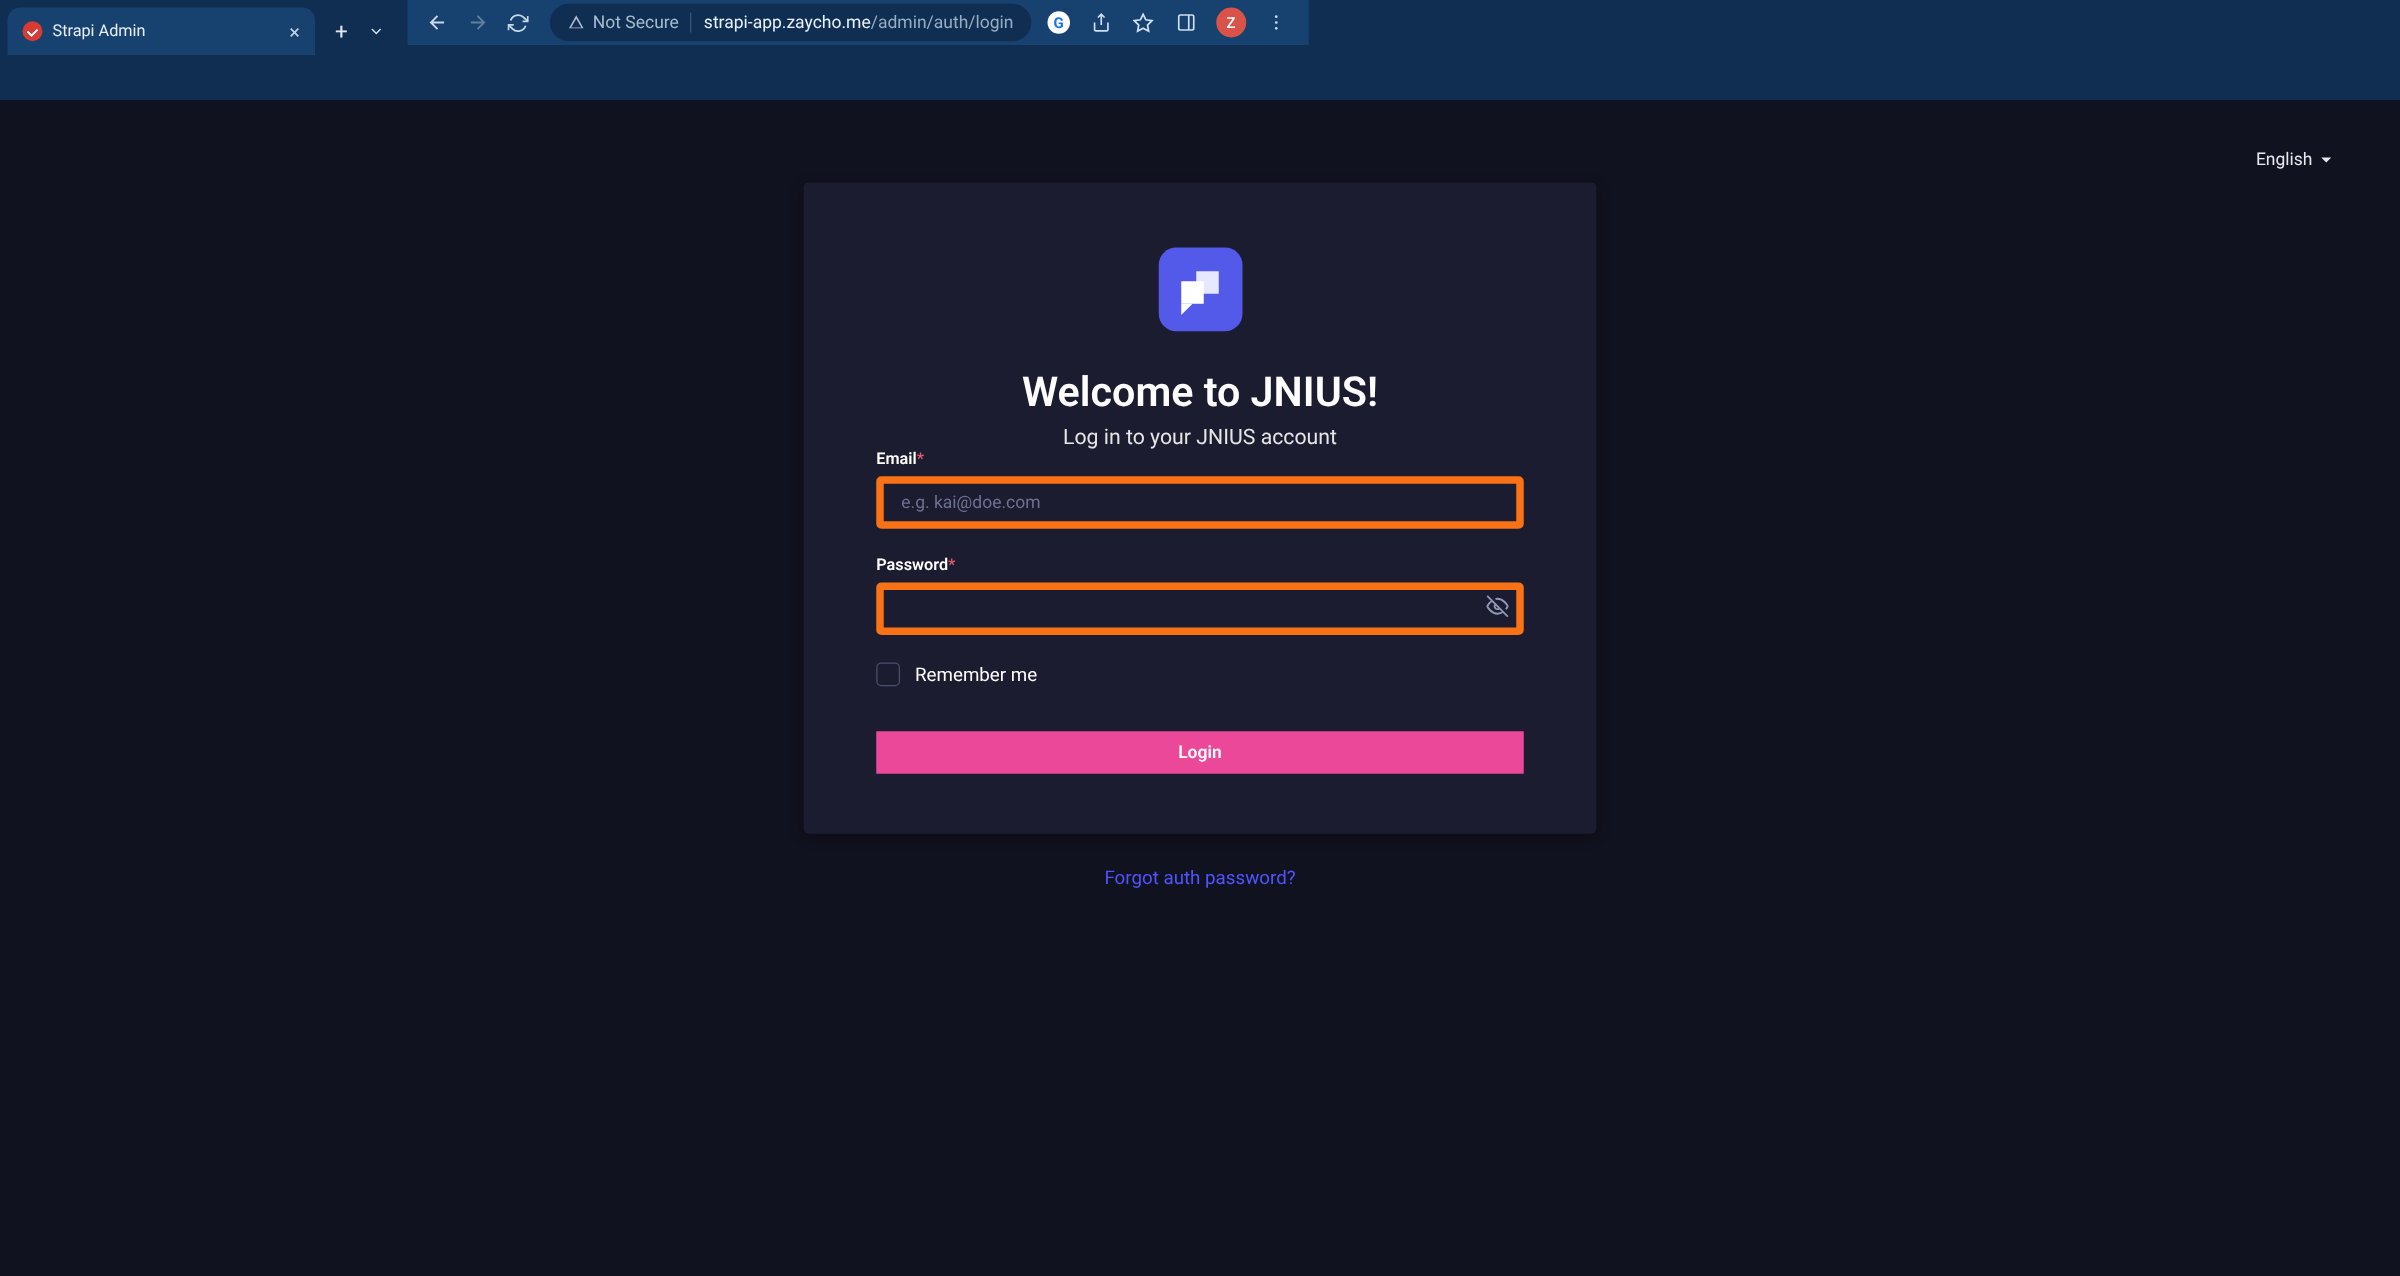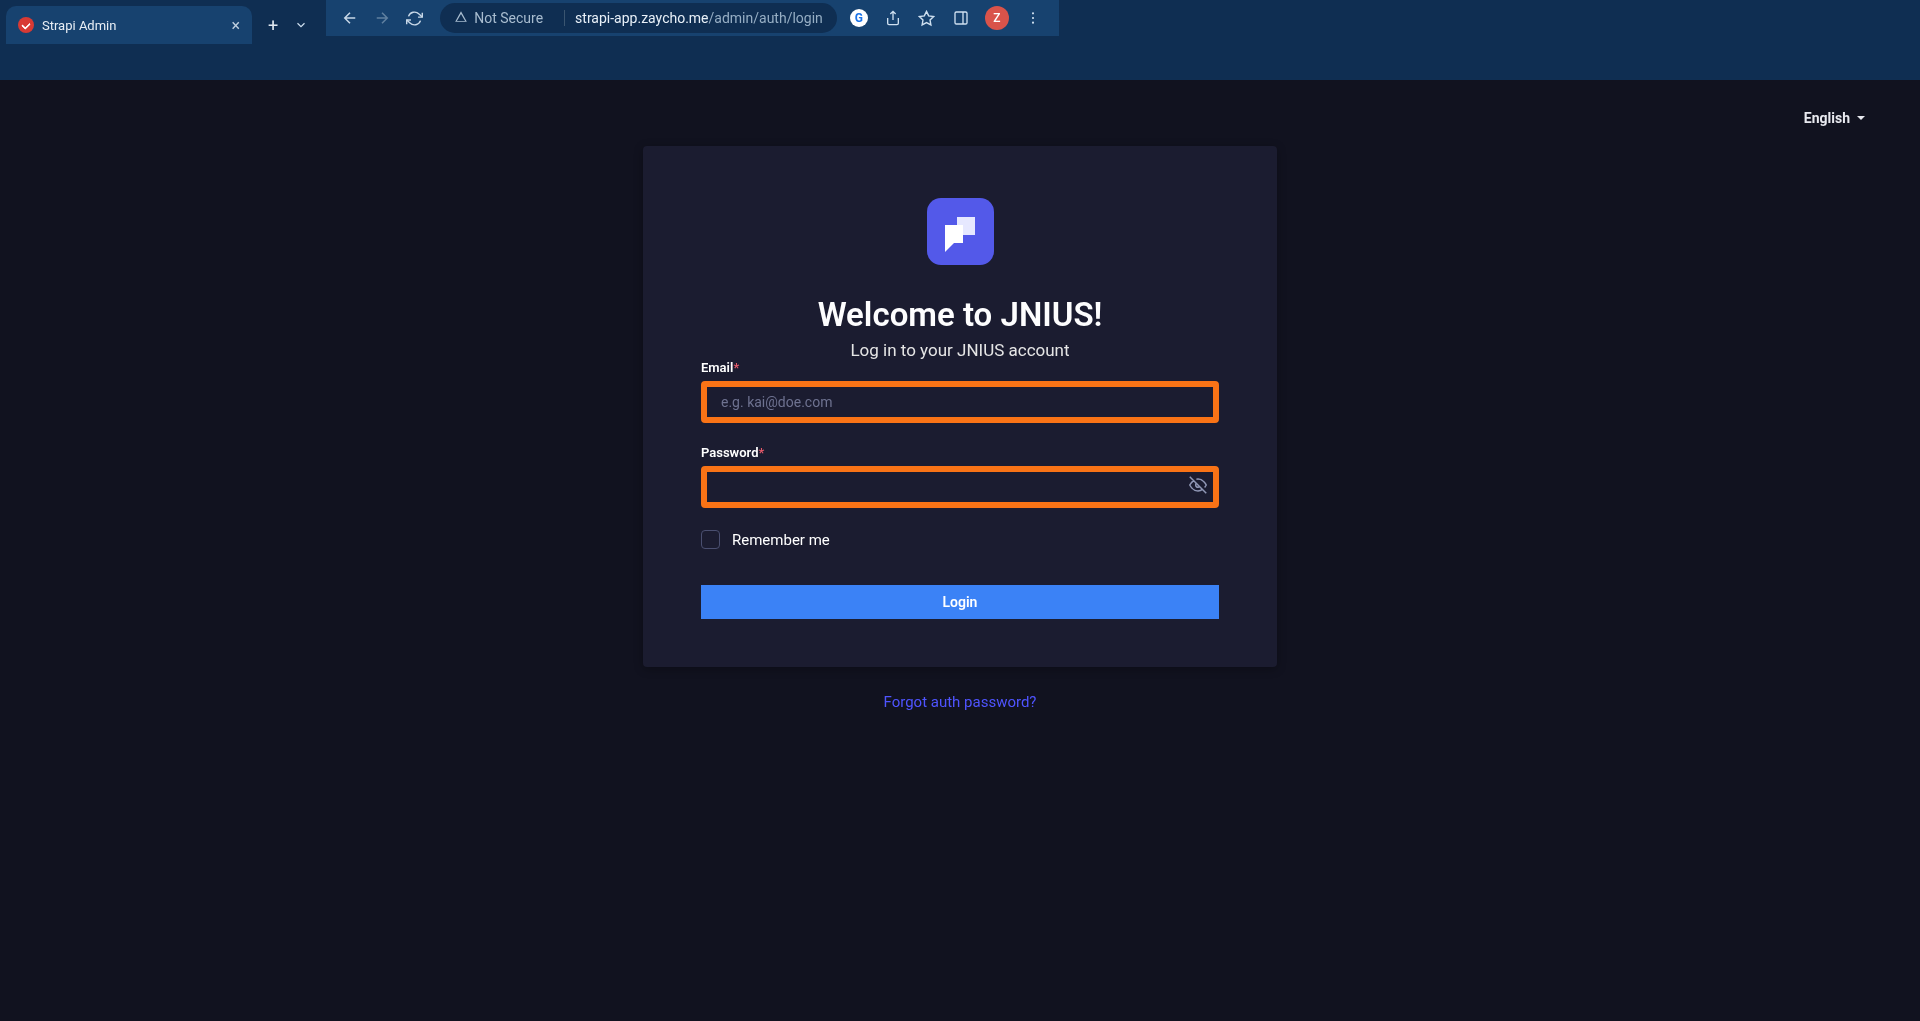--- a/index.html
+++ b/index.html
@@ -128,25 +128,25 @@
       align-items: center;
       padding: 0 14px;
       margin: 0 8px;
       color: #d8e4f0;
       font-size: 14px;
       gap: 10px;
     }
     
     .not-secure {
       display: flex;
-      align-items: flex-start;
+      align-items: center;
       gap: 6px;
       color: #a8bccf;
       border-right: 1px solid #3a5570;
-      padding-right: 21px;
+      padding-right: 9px;
     }
     
     .url-dim { color: #96aec4; }
     .url-main { color: #e8f0f8; }
     
     .ext-icons { display: flex; gap: 14px; align-items: center; margin-right: 6px; }
     .ext-icon { color: #cfe0f0; cursor: pointer; display:flex; align-items:center; justify-content:center; width:20px; height:20px; }
     
     .g-icon {
       width: 18px; height: 18px; border-radius: 50%;
@@ -166,25 +166,25 @@
     
     .app-viewport {
       height: calc(1021px - 80px);
       background: #11121f;
       position: relative;
       padding-top: 30px;
     }
     
     .lang-select {
       position: absolute;
-      top: 30px;
+      top: 40px;
       right: 54px;
       color: #e8e9ef;
       font-size: 14px;
-      font-weight: 700;
+      font-weight: 400;
       display: flex;
       align-items: center;
       gap: 6px;
       cursor: pointer;
       margin-left: 39px;
     }
     
     .lang-select svg { width: 10px; height: 10px; }
     
     .login-card {
@@ -295,21 +295,21 @@
     }
     
     .remember-label {
       color: #ffffff;
       font-size: 15px;
     }
     
     .login-btn {
       width: 100%;
       height: 34px;
-      background: #3b82f6;
+      background: #ec4899;
       border: none;
       border-radius: 0;
       color: white;
       font-size: 14px;
       font-weight: 600;
       cursor: pointer;
     }
     
     .forgot-link {
       display: block;

